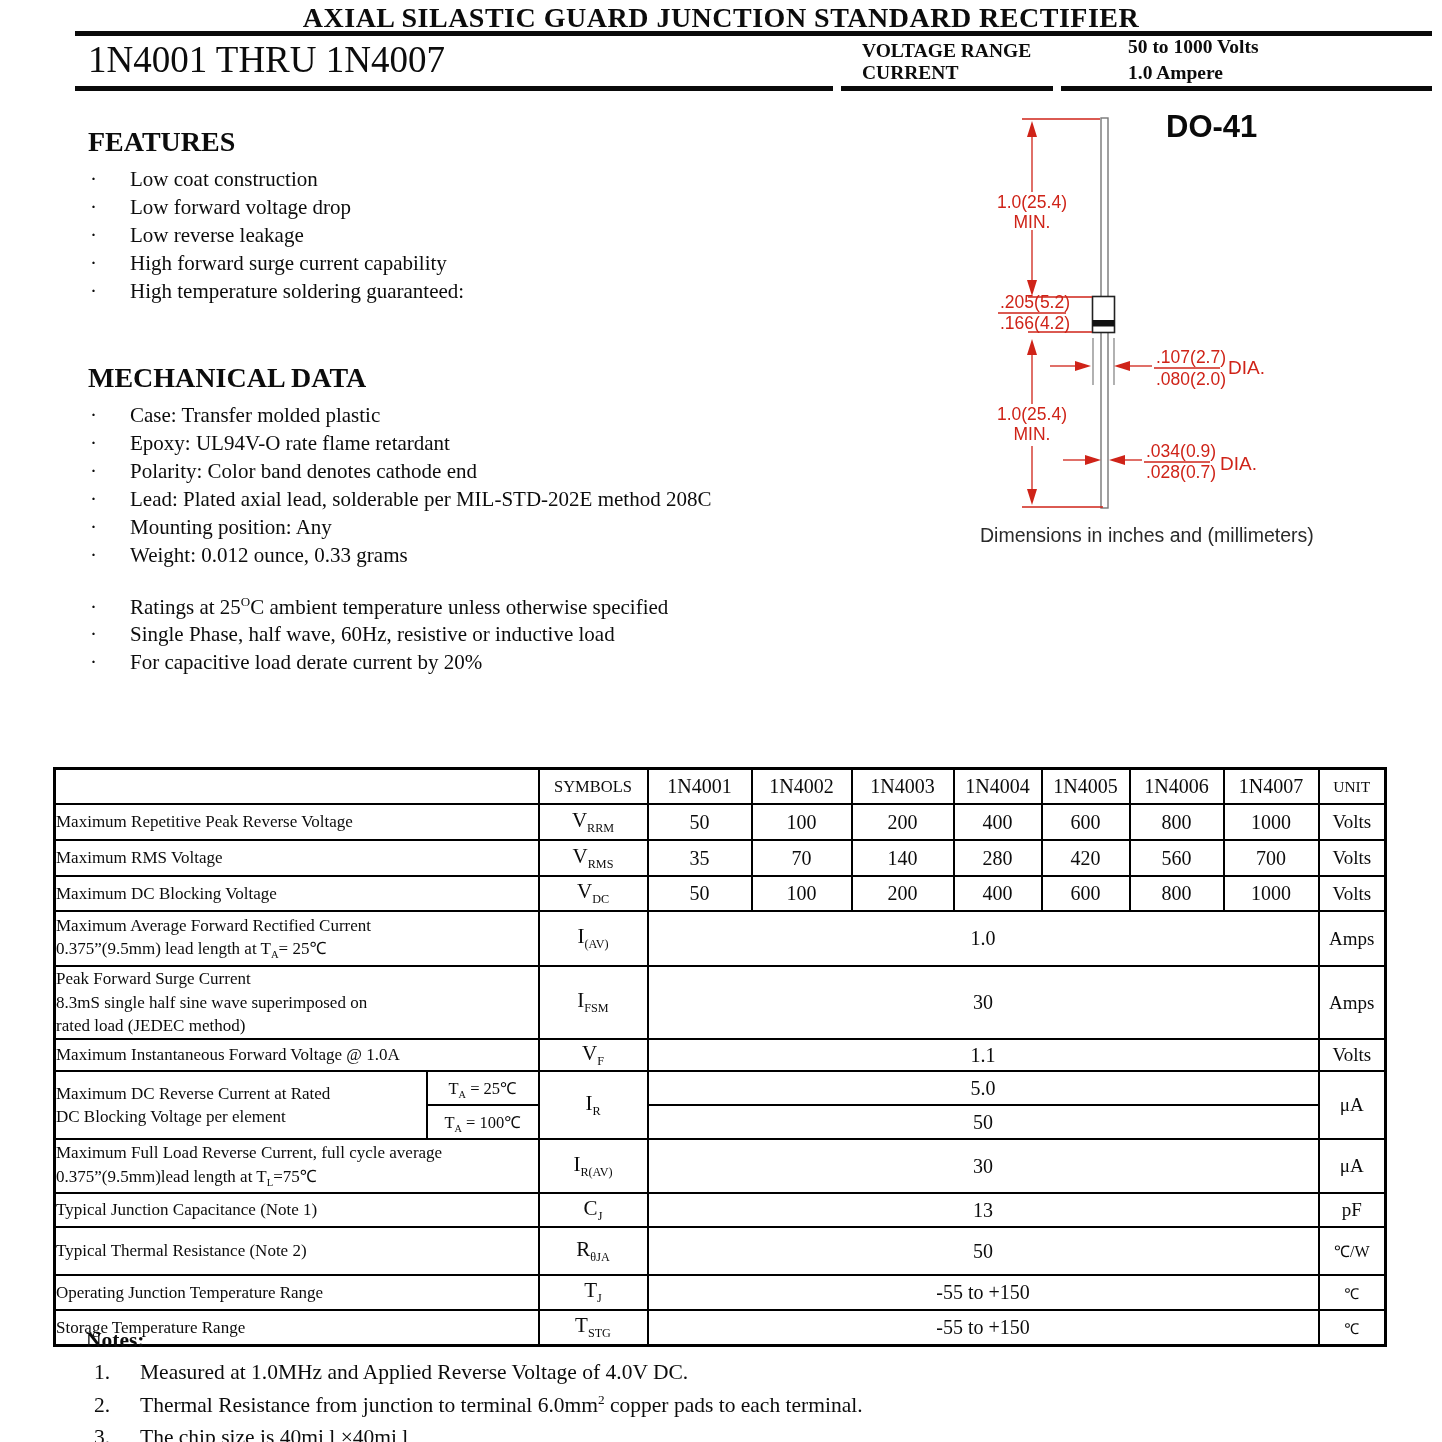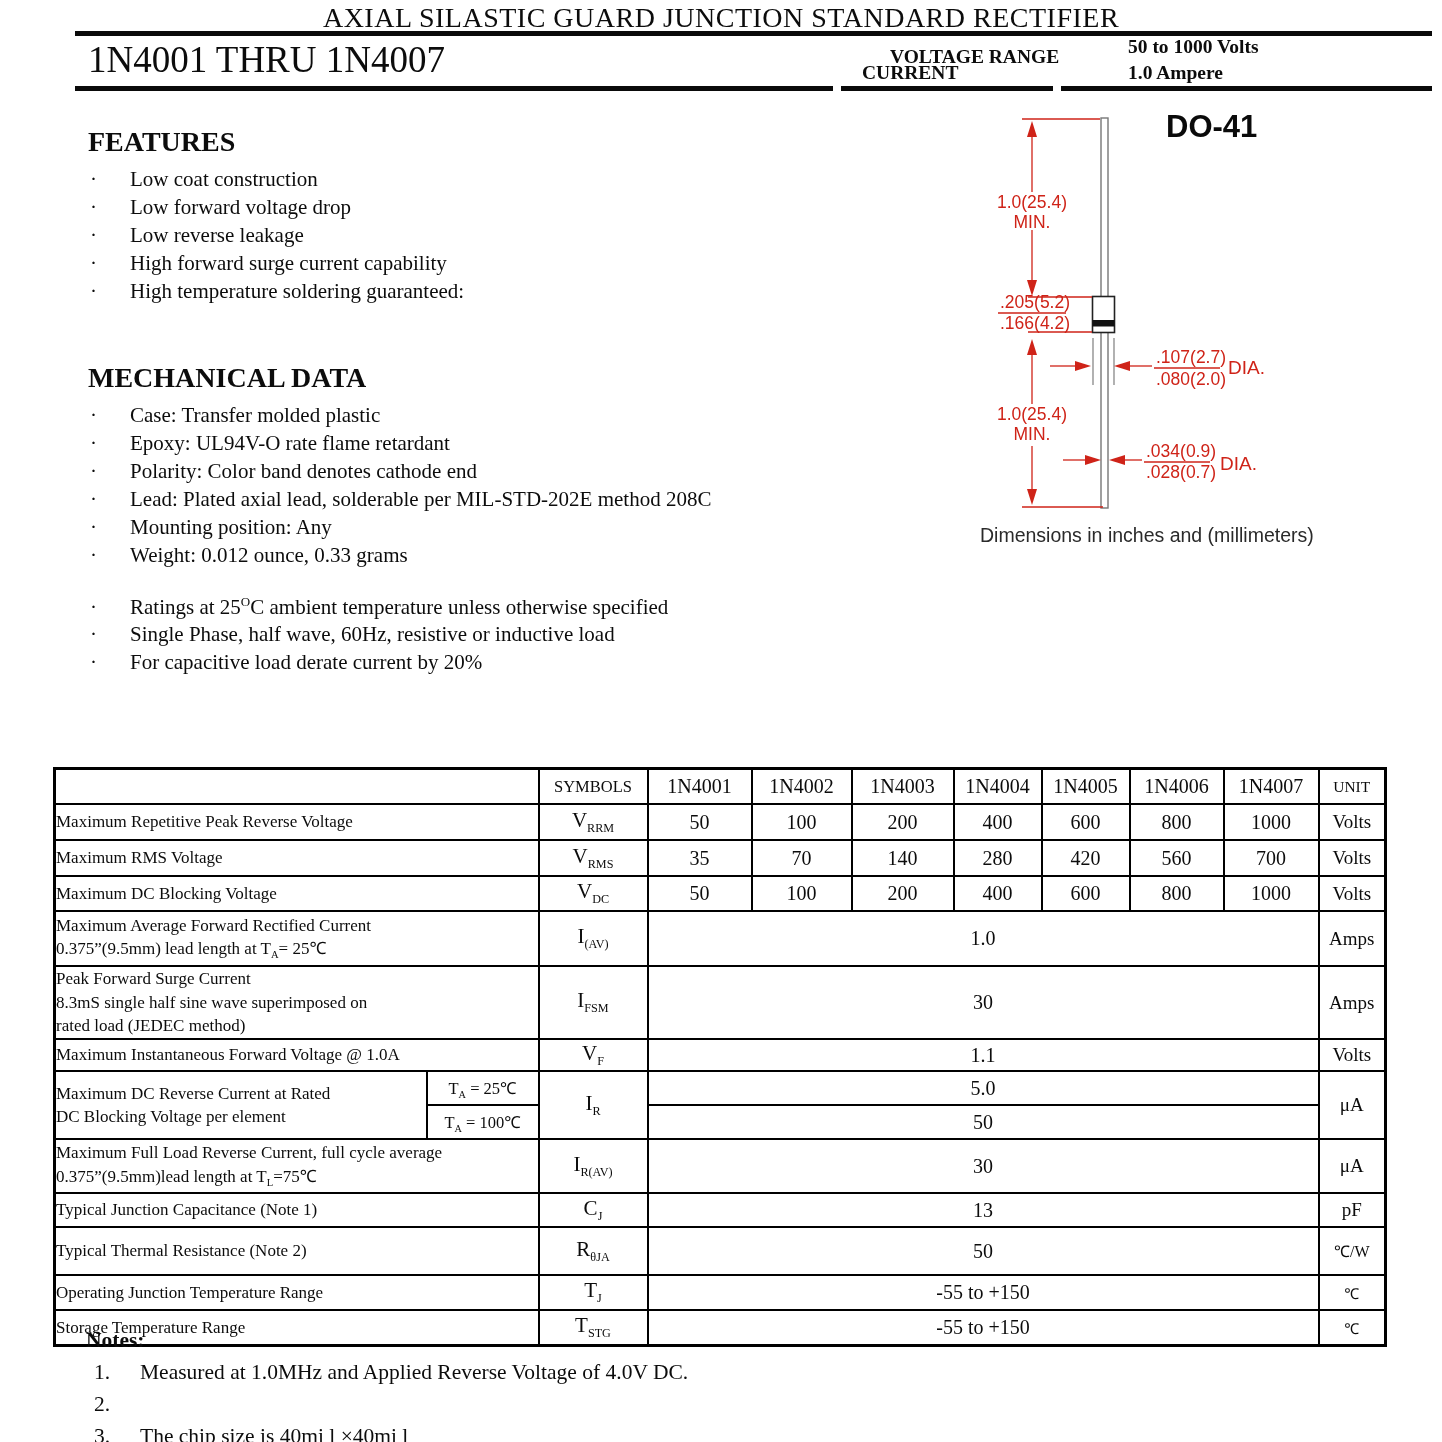--- a/index.html
+++ b/index.html
@@ -1,23 +1,23 @@
 <!DOCTYPE html>
 <html><head>
 <meta charset="utf-8">
 <style>
   html,body{margin:0;padding:0;background:#ffffff;}
   .page{position:relative;width:1442px;height:1442px;background:#fff;color:#0c0c0c;
         font-family:"Liberation Serif",serif;overflow:hidden;}
   .doc-title{position:absolute;top:2px;left:0;right:0;text-align:center;
-             font-weight:normal;font-size:28px;letter-spacing:.5px;}
+             font-weight:bold;font-size:28px;letter-spacing:.5px;}
   .rule-top{position:absolute;top:31px;left:75px;width:1357px;height:5px;background:#0a0a0a;}
   .part-range{position:absolute;top:38px;left:88px;font-size:37px;}
   .hdr-label,.hdr-value{position:absolute;font-weight:bold;font-size:19.5px;}
-  .vr-label{top:46px;left:862px;margin-left:28px;} .vr-value{top:36px;left:1128px;}
+  .vr-label{top:40px;left:862px;} .vr-value{top:36px;left:1128px;}
   .cur-label{top:62px;left:862px;} .cur-value{top:62px;left:1128px;text-align:right;}
   .rule-seg{position:absolute;top:86px;height:5px;background:#0a0a0a;}
   .seg1{left:75px;width:758px;} .seg2{left:841px;width:212px;} .seg3{left:1061px;width:371px;}
 
   .section{position:absolute;left:88px;}
   .sec-features{top:126px;width:800px;}
   .sec-mechanical{top:362px;width:860px;}
   .sec-ratings{top:594px;width:950px;}
   .section-heading{font-weight:bold;font-size:28px;margin-bottom:9px;}
   .bullet-row{display:flex;align-items:baseline;height:28px;font-size:21px;}
@@ -313,20 +313,21 @@
     </table>
 
   <div class="notes">
     <div class="notes-heading">Notes:</div>
     <div class="note-row">
         <span class="note-num">1.</span>
         <span>Measured at 1.0MHz and Applied Reverse Voltage of 4.0V DC.</span>
       </div>
     <div class="note-row">
         <span class="note-num">2.</span>
+        <span>Thermal Resistance from junction to terminal 6.0mm<sup>2</sup> copper pads to each terminal.</span>
       </div>
     <div class="note-row">
         <span class="note-num">3.</span>
         <span>The chip size is 40mi l ×40mi l</span>
       </div>
   </div>
 
 </div>
 
 </body></html>

